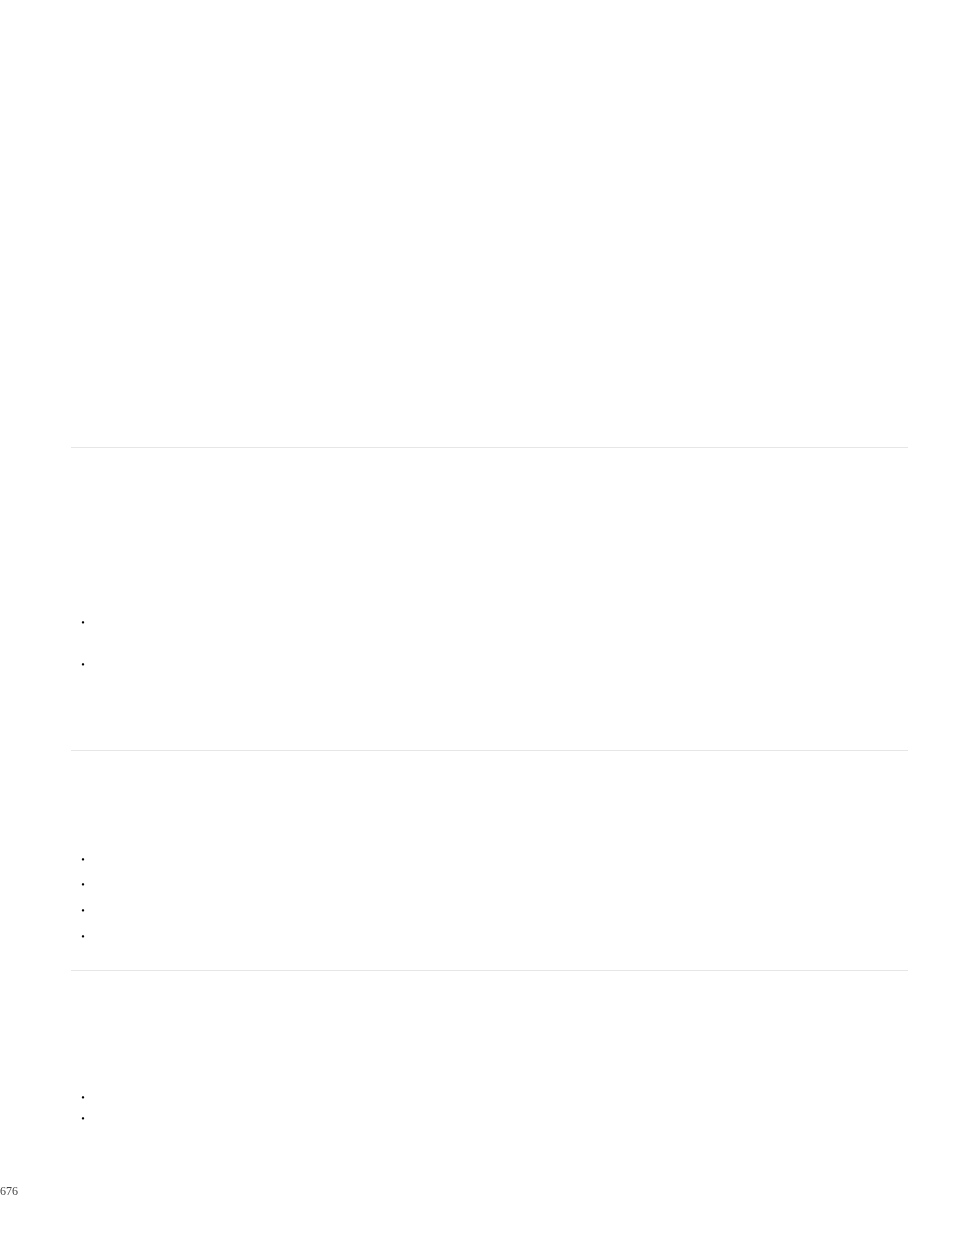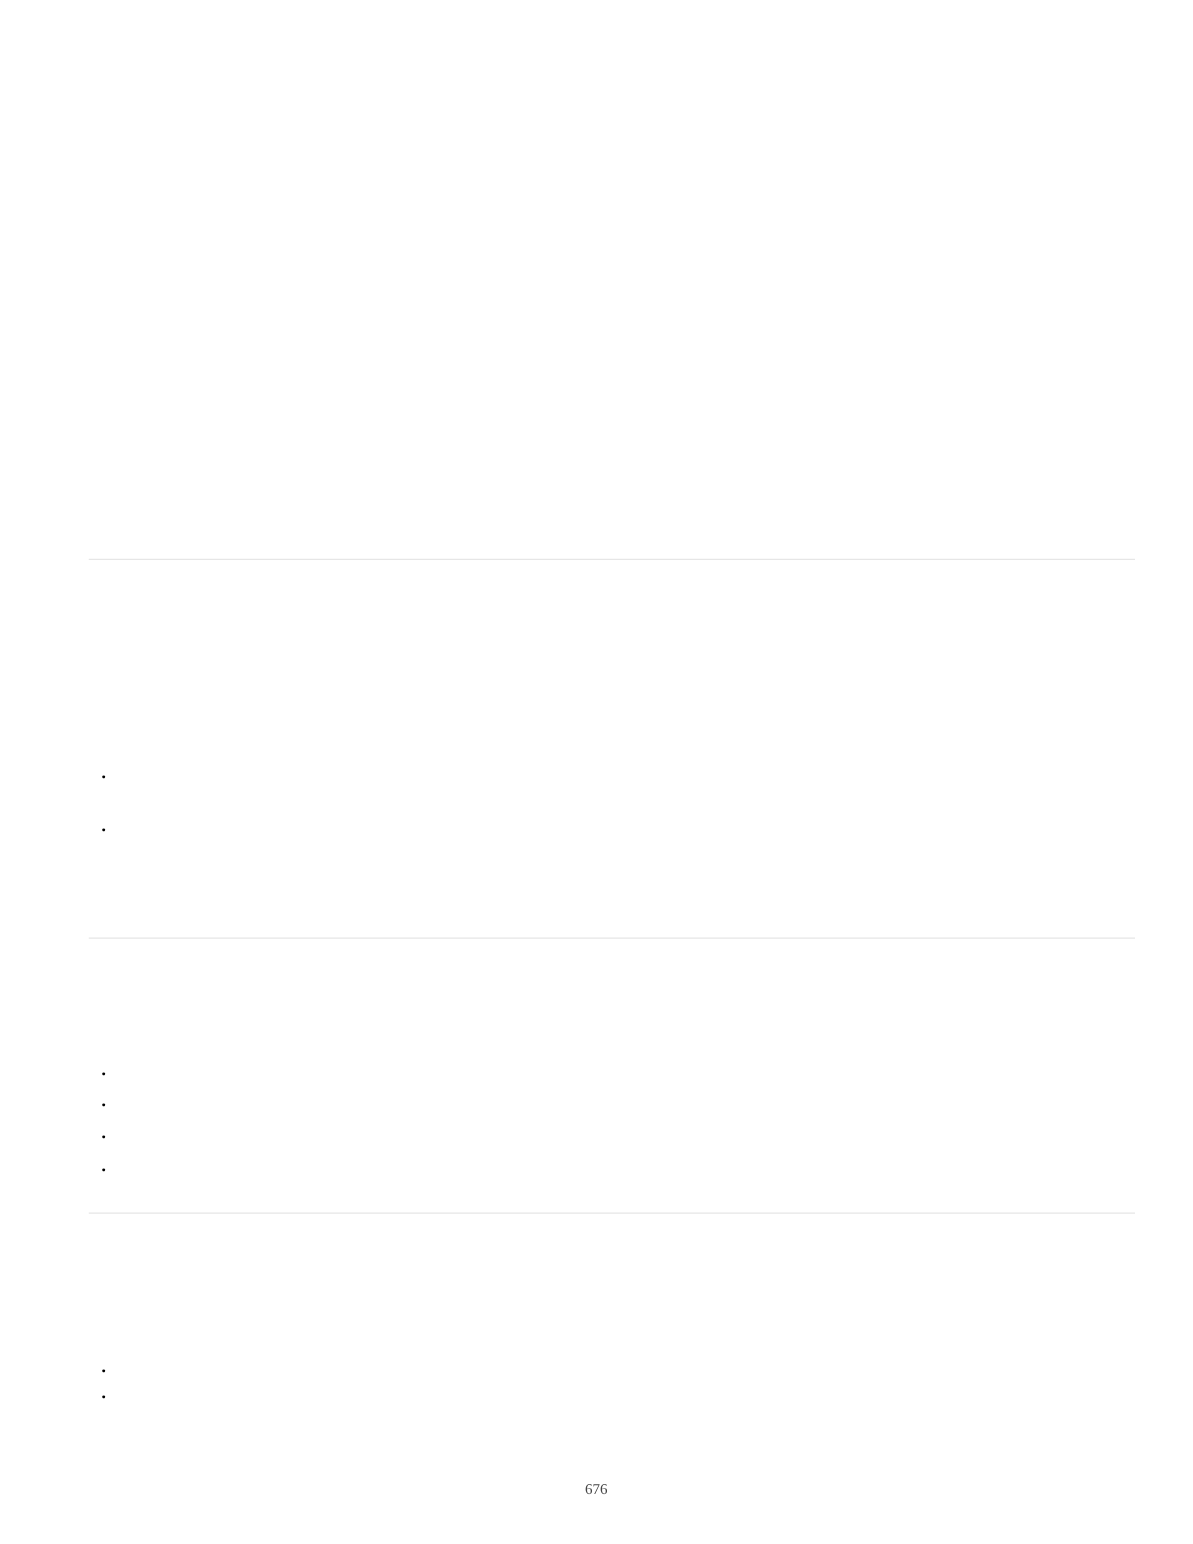--- a/index.html
+++ b/index.html
@@ -37,21 +37,21 @@
     font-size: 10px;
     line-height: 10px;
     color: #000;
     padding-top: 0px;
   }
   .page-number {
     position: absolute;
     bottom: 36px;
     left: 0;
     width: 954px;
-    text-align: center;
+    text-align: left;
     font-size: 12px;
     color: #444;
   }
 </style>
 </head>
 <body>
 
 <div class="page">
 
   <div class="hr" style="top: 447px;"></div>

